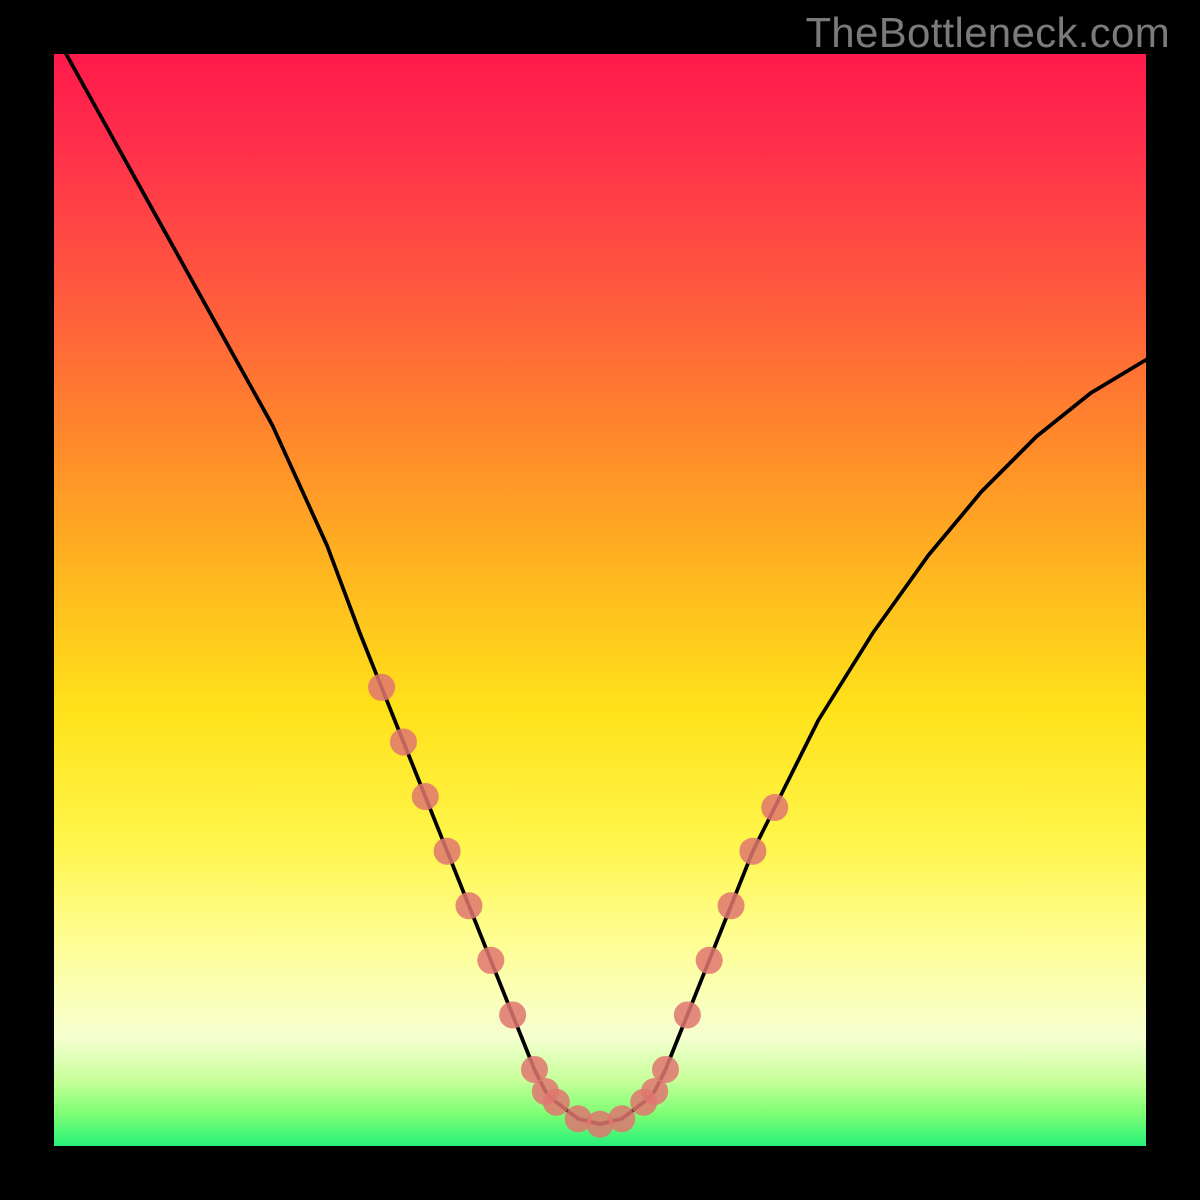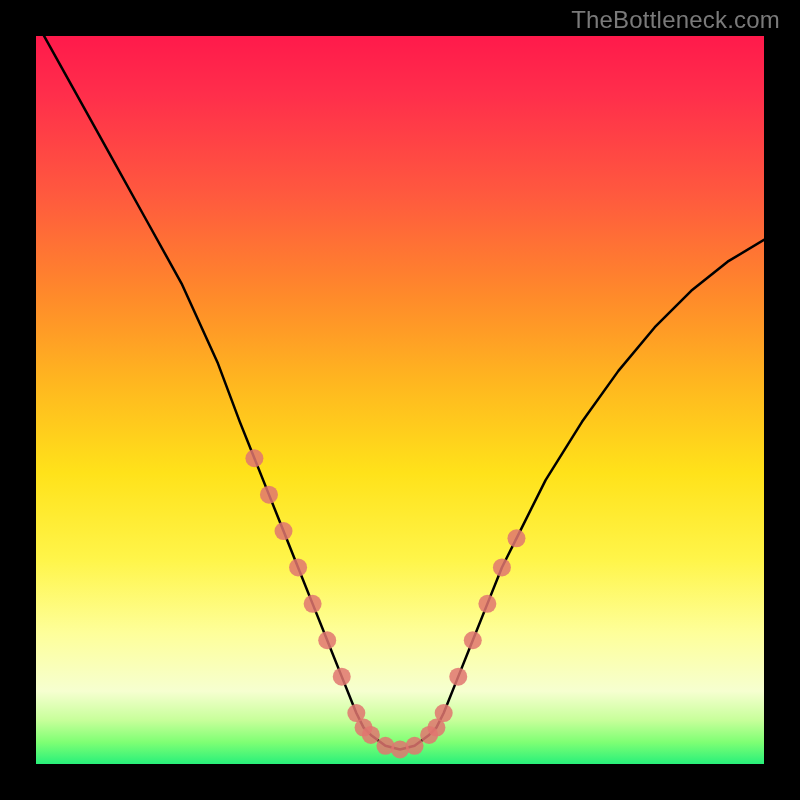--- a/index.html
+++ b/index.html
@@ -35,21 +35,21 @@
       #f6ffd0 90%,
       #c7ff9a 94%,
       #7fff74 97%,
       #28f07a 100%);
   }
   .watermark {
     position: absolute;
     top: 6px;
     right: 20px;
     color: #7a7a7a;
-    font-size: 24px;
+    font-size: 28px;
     letter-spacing: 0.2px;
     user-select: none;
   }
   svg {
     position: absolute;
     left: 0;
     top: 0;
   }
 </style>
 </head>

